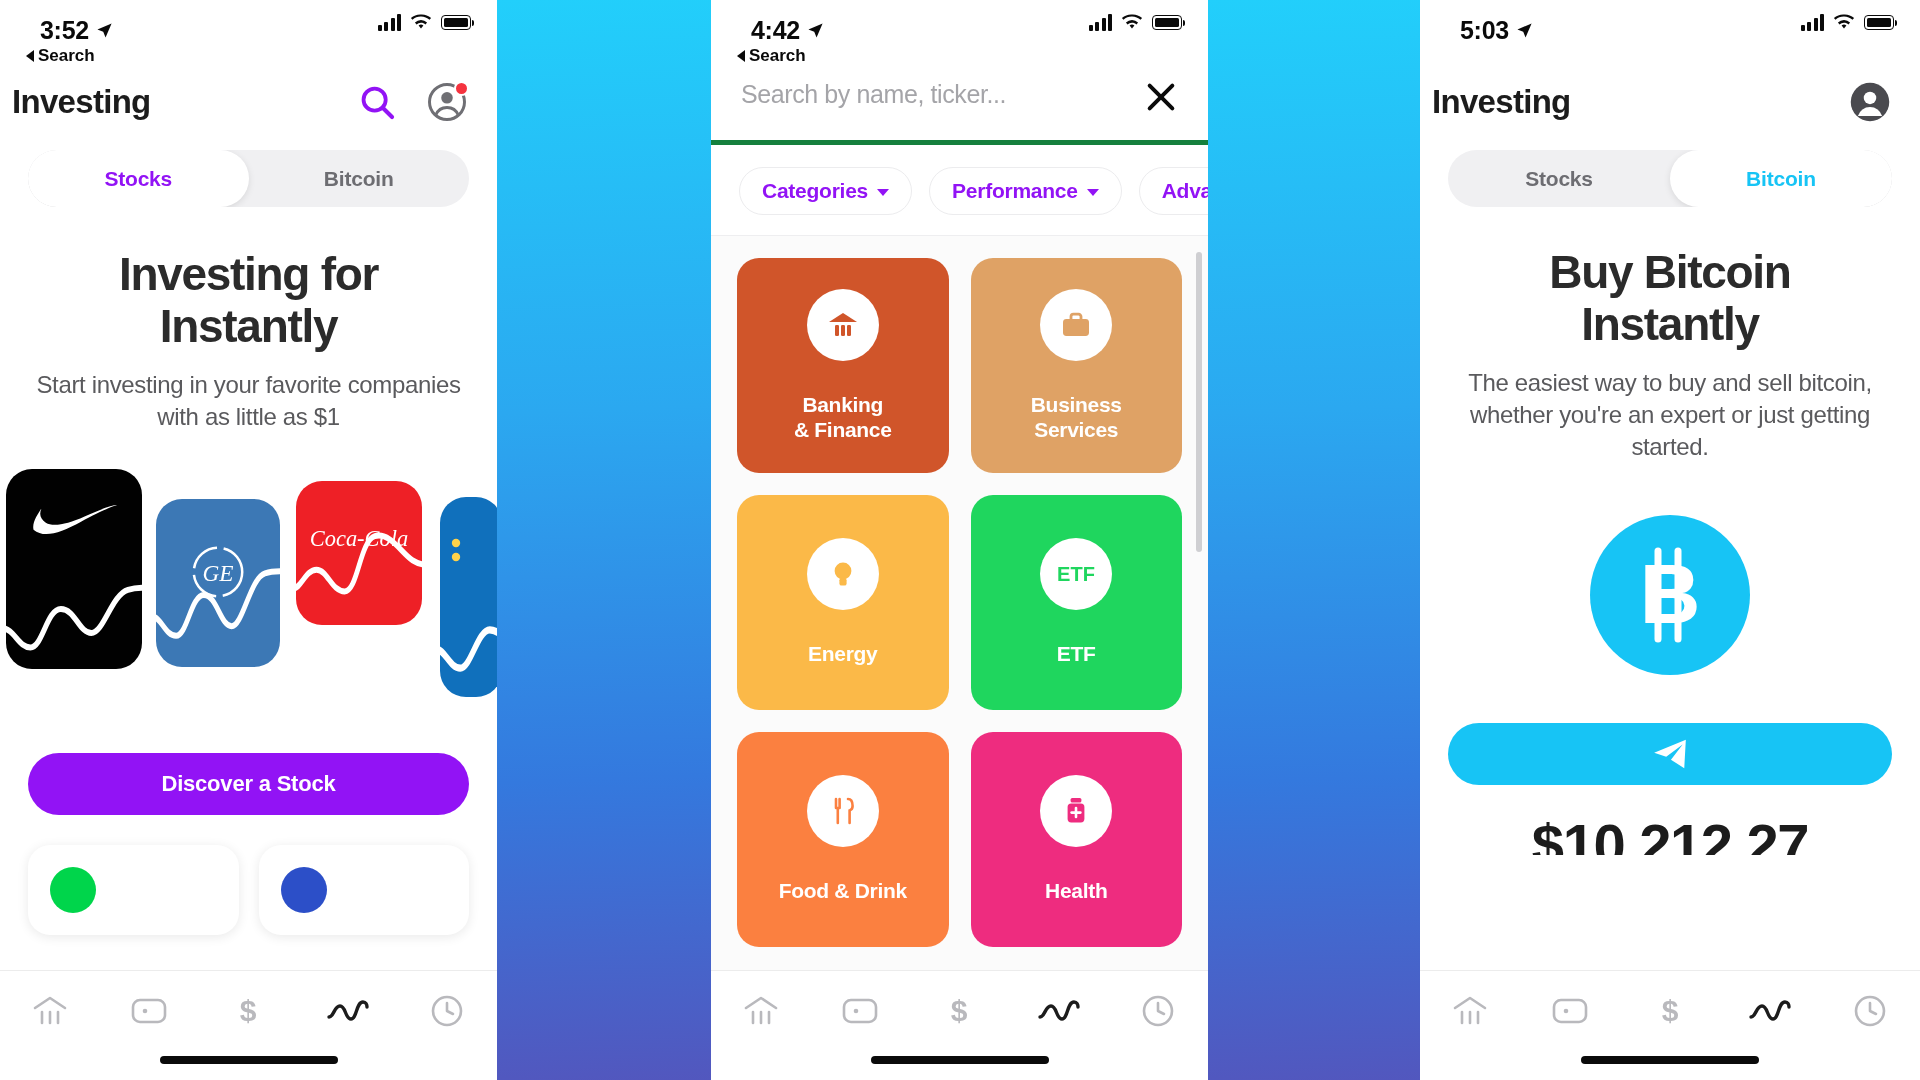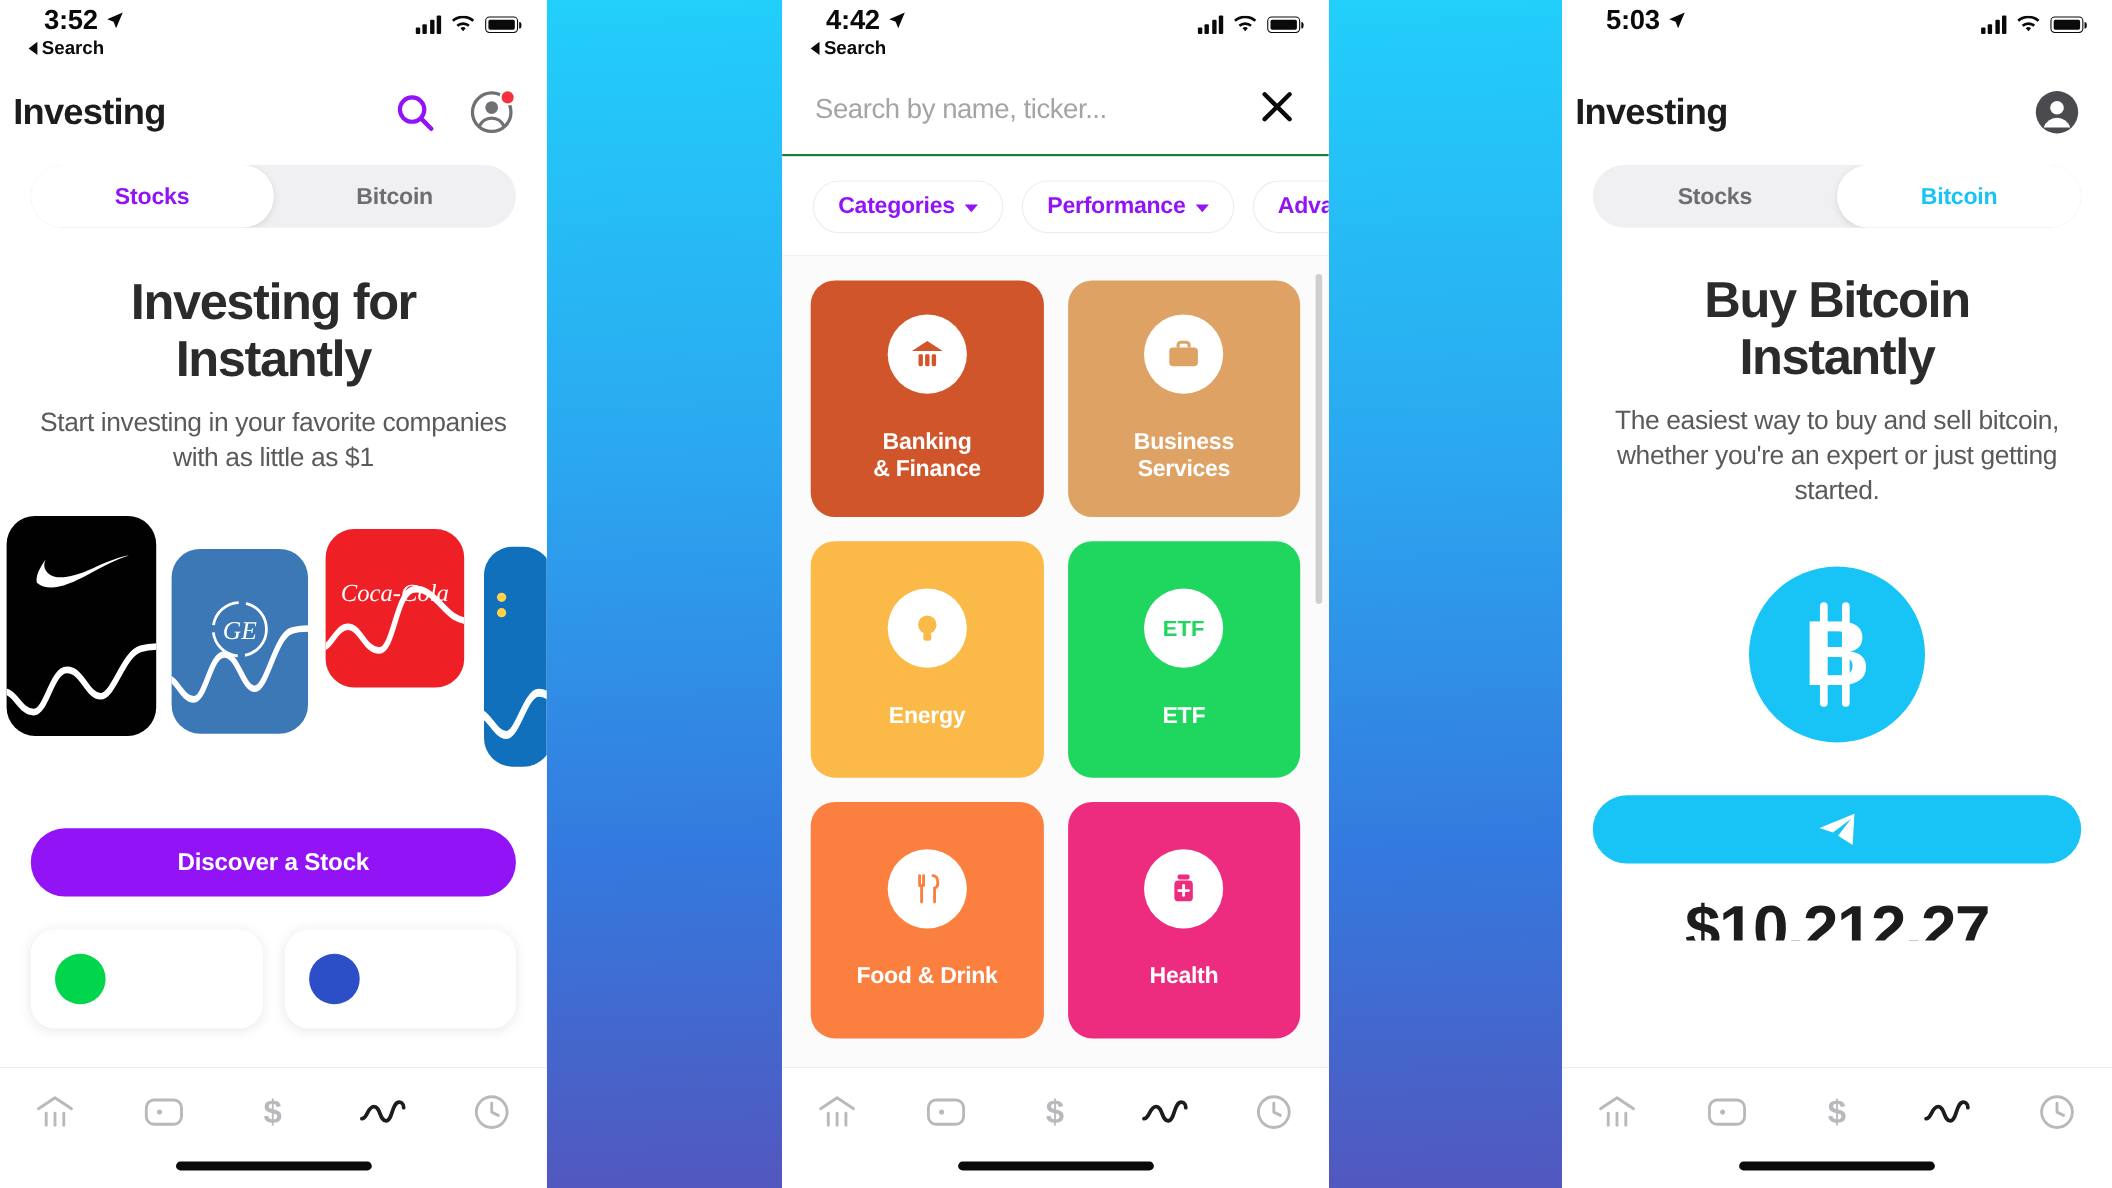--- a/index.html
+++ b/index.html
@@ -30,20 +30,21 @@
   
   .statusbar {
     height:58px; padding:4px 26px 0 26px; position:relative;
     display:flex; align-items:flex-start; justify-content:space-between;
   }
   .sb-left { display:flex; flex-direction:column; }
   .sb-time {
     font-size:25px; font-weight:700; color:#0a0a0a;
     letter-spacing:-0.3px; display:flex; align-items:center; gap:7px;
     padding-left:14px;
+    margin-top:12px;
   }
   .loc-arrow { display:inline-block; width:17px; height:17px; }
   .sb-back {
     font-size:17px; font-weight:600; color:#0a0a0a; margin-top:1px;
     display:flex; align-items:center; gap:4px;
   }
   .tri-left {
     width:0;height:0;border-top:6px solid transparent;border-bottom:6px solid transparent;
     border-right:8px solid #0a0a0a; display:inline-block;
   }
@@ -137,22 +138,22 @@
     padding-top:16px; position:relative; z-index:5;
   }
   .tabitem { width:58px; height:48px; display:flex; align-items:center; justify-content:center; }
   .homebar {
     position:absolute; bottom:16px; left:50%; transform:translateX(-50%);
     width:178px; height:8px; background:#0a0a0a; border-radius:5px;
   }
 
   
   .searchrow {
-    display:flex; align-items:flex-end; justify-content:space-between;
-    padding:22px 30px 26px 30px; border-bottom:2px solid #15803d;
+    display:flex; align-items:flex-start; justify-content:space-between;
+    padding:22px 30px 26px 30px; border-bottom:5px solid #15803d;
   }
   .searchph { font-size:25px; color:#a4a4a8; letter-spacing:-0.4px; }
 
   .chiprow {
     display:flex; gap:17px; padding:22px 28px 20px 28px;
     border-bottom:1px solid #eeeef0; overflow:hidden;
   }
   .chip {
     flex:0 0 auto; height:48px; padding:0 22px; border-radius:26px;
     border:1.6px solid #ececee; display:flex; align-items:center; gap:9px;

